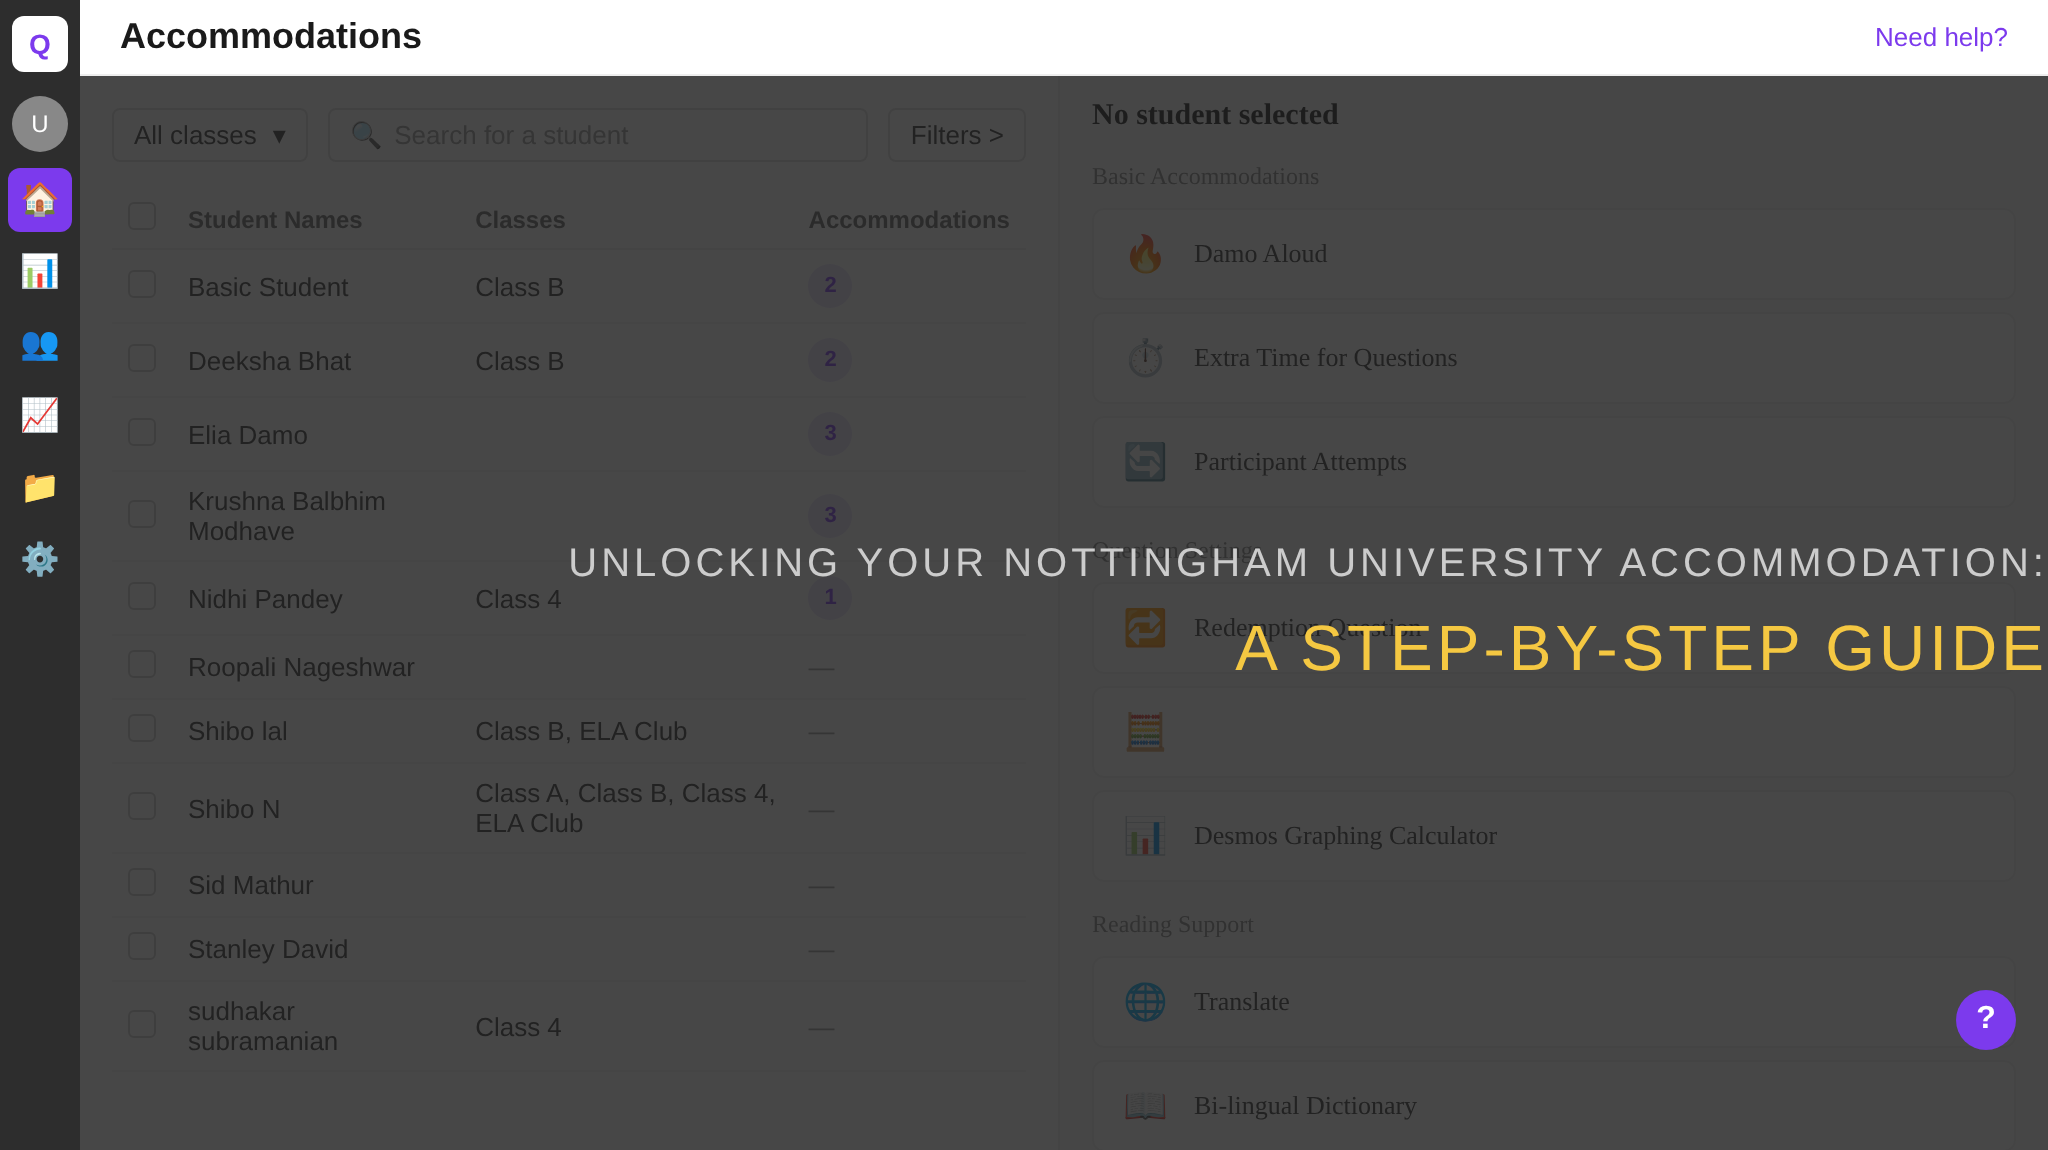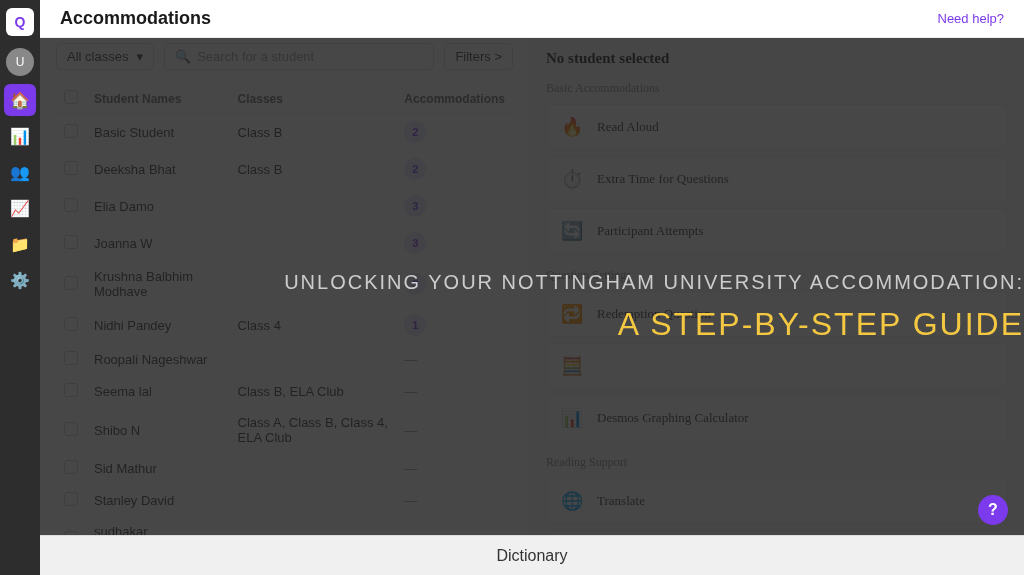--- a/index.html
+++ b/index.html
@@ -78,21 +78,21 @@
     .content {
       display: flex;
       flex: 1;
       overflow: hidden;
     }
 
     
     .left-panel {
       width: 490px;
       flex-shrink: 0;
-      padding: 5px 16px;
+      padding: 16px 16px;
       overflow-y: auto;
       border-right: 1px solid #eee;
     }
 
     
     .toolbar {
       display: flex;
       gap: 10px;
       margin-bottom: 14px;
       align-items: center;
@@ -344,45 +344,39 @@
                 <td><span class="badge">2</span></td>
               </tr>
               <tr>
                 <td class="checkbox-cell"><div class="checkbox"></div></td>
                 <td>Elia Damo</td>
                 <td></td>
                 <td><span class="badge">3</span></td>
               </tr>
               <tr>
                 <td class="checkbox-cell"><div class="checkbox"></div></td>
-                <td>Joanna W</td>
-                <td></td>
-                <td><span class="badge">3</span></td>
-              </tr>
-              <tr>
-                <td class="checkbox-cell"><div class="checkbox"></div></td>
                 <td>Krushna Balbhim Modhave</td>
                 <td></td>
                 <td><span class="badge">3</span></td>
               </tr>
               <tr>
                 <td class="checkbox-cell"><div class="checkbox"></div></td>
                 <td>Nidhi Pandey</td>
                 <td>Class 4</td>
                 <td><span class="badge">1</span></td>
               </tr>
               <tr>
                 <td class="checkbox-cell"><div class="checkbox"></div></td>
                 <td>Roopali Nageshwar</td>
                 <td></td>
                 <td><span class="dash">—</span></td>
               </tr>
               <tr>
                 <td class="checkbox-cell"><div class="checkbox"></div></td>
-                <td>Seema lal</td>
+                <td>Shibo lal</td>
                 <td>Class B, ELA Club</td>
                 <td><span class="dash">—</span></td>
               </tr>
               <tr>
                 <td class="checkbox-cell"><div class="checkbox"></div></td>
                 <td>Shibo N</td>
                 <td>Class A, Class B, Class 4, ELA Club</td>
                 <td><span class="dash">—</span></td>
               </tr>
               <tr>
@@ -407,21 +401,21 @@
         </table>
       </div>
 
       <div class="right-panel">
         <div class="no-student">No student selected</div>
 
         <div class="section-title">Basic Accommodations</div>
         <div id="basic-items-container">
             <div class="accommodation-item">
               <span class="acc-icon">🔥</span>
-              <span>Read Aloud</span>
+              <span>Damo Aloud</span>
             </div>
             <div class="accommodation-item">
               <span class="acc-icon">⏱️</span>
               <span>Extra Time for Questions</span>
             </div>
             <div class="accommodation-item">
               <span class="acc-icon">🔄</span>
               <span>Participant Attempts</span>
             </div>
           </div>
@@ -455,19 +449,16 @@
       </div>
 
     </div>
   </div>
 
   <div class="overlay">
     <div class="overlay-subtitle">Unlocking Your Nottingham University Accommodation:</div>
     <div class="overlay-title">A Step-by-Step Guide</div>
   </div>
 
-  <div class="bottom-bar">
-    <span class="dictionary-text">Dictionary</span>
-  </div>
 
   <div class="help-btn">?</div>
 
 </div>
 
 </body></html>

